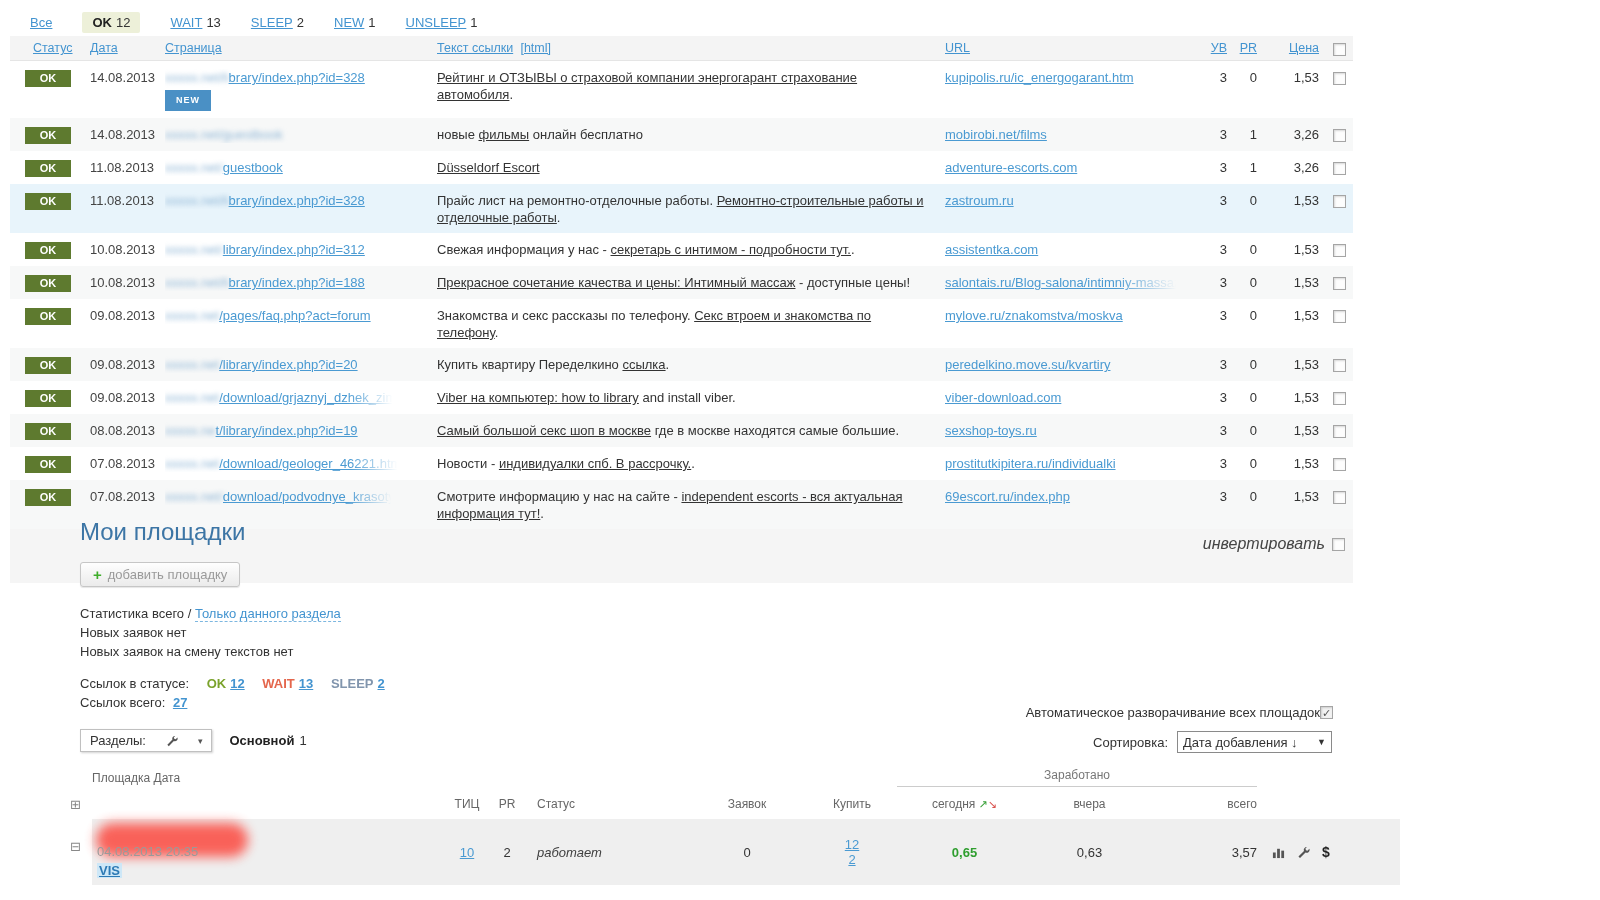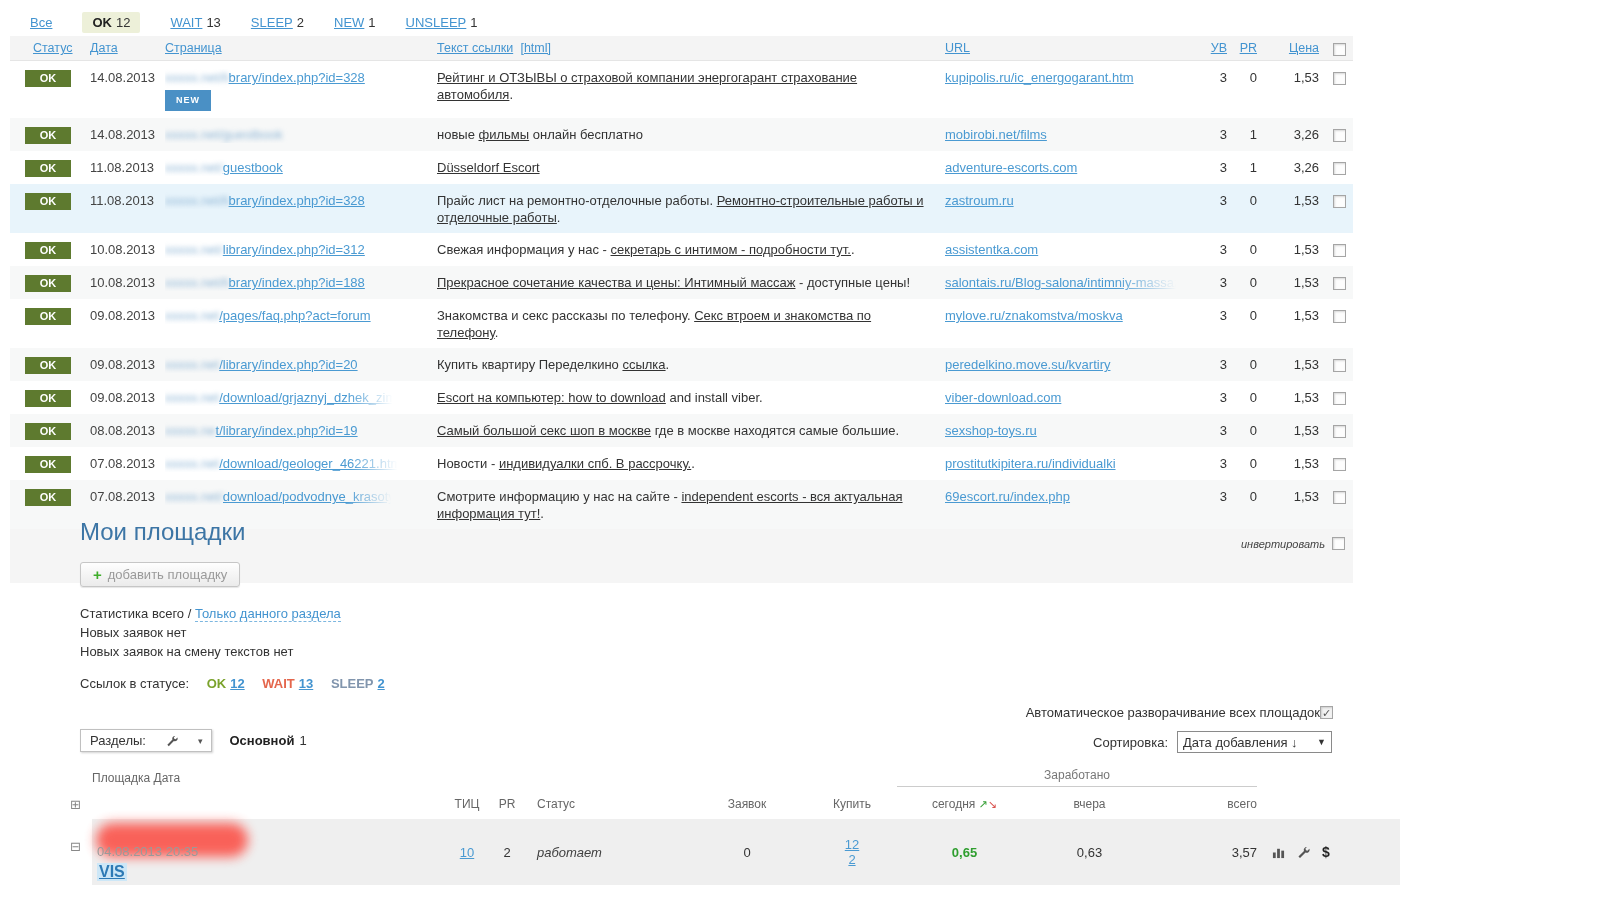--- a/index.html
+++ b/index.html
@@ -43,21 +43,21 @@
   .fade { -webkit-mask-image:linear-gradient(90deg,#000 72%,transparent 98%);
           mask-image:linear-gradient(90deg,#000 72%,transparent 98%); }
   .new-badge { display:block; width:max-content; background:#4a90c5; color:#fff;
     font-size:9px; font-weight:bold; letter-spacing:1px; padding:2px 11px; margin-top:4px; }
   .tl { color:#333; text-decoration:underline; }
   .cb { display:inline-block; width:13px; height:13px; border:1px solid #a5a5a5;
     background:#fdfdfd; box-shadow:inset 1px 1px 2px rgba(0,0,0,.15); vertical-align:middle;
     font-size:11px; line-height:12px; text-align:center; color:transparent; }
   .cb.checked { color:#555; background:#f2f2f2; }
   .lfoot { height:54px; background:#f5f5f5; text-align:right; padding:6px 8px 0 0; }
-  .inv { font-style:italic; font-size:11px; color:#444; margin-right:7px; vertical-align:middle; }
+  .inv { font-style:italic; font-size:16px; color:#444; margin-right:7px; vertical-align:middle; }
 
   
   .myplat { position:absolute; top:518px; left:80px; width:700px; }
   .myplat h1 { margin:0 0 16px; font-size:24px; font-weight:normal; color:#3c75a5; }
   .add-btn { display:inline-flex; align-items:center; gap:6px; border:1px solid #c6c6c6;
     border-radius:3px; background:linear-gradient(#fefefe,#ebebeb); padding:4px 12px;
     color:#9a9a9a; font-size:13px; margin-bottom:16px; box-shadow:0 1px 1px rgba(0,0,0,.1); cursor:pointer; }
   .plus { color:#3fae2a; font-weight:bold; font-size:15px; line-height:11px; }
   .pline { margin:3px 0; line-height:16px; }
   .dashed-link { color:#4394d0; text-decoration:none; border-bottom:1px dashed #7db7e0; }
@@ -103,21 +103,21 @@
   .prow .pc-today { font-weight:bold; color:#2f9e2f; }
   .pc-yest { width:115px; flex:none; text-align:center; }
   .pc-total { width:110px; flex:none; text-align:right; }
   .pc-icons { width:90px; flex:none; display:flex; gap:12px; align-items:center; padding-left:15px; }
   .up { color:#3aa13a; font-size:11px; }
   .dn { color:#d9534f; font-size:11px; }
   .blob { position:absolute; left:4px; top:4px; width:152px; height:34px; border-radius:17px;
     background:#fb5249; filter:blur(6px); opacity:.9; }
   .pdate { position:relative; margin-top:25px; padding-left:5px; color:#9a9a9a; }
   .vis { position:relative; display:inline-block; margin:4px 0 0 5px; background:#cde7f7;
-    color:#2d7ab5; font-weight:bold; text-decoration:underline; font-size:16px; padding:0 2px; }
+    color:#2d7ab5; font-weight:bold; text-decoration:underline; font-size:13px; padding:0 2px; }
   .ticlink { color:#4a9ad2; text-decoration:underline; }
   .icon-btn { cursor:pointer; display:inline-flex; }
   .dollar { font-weight:bold; font-size:14px; color:#222; }
 </style>
 </head>
 <body>
 
 <div class="tabs">
   <a class="tab-link">Все</a>
   <span class="tab active"><b>OK</b><span class="cnt">12</span></span>
@@ -225,21 +225,21 @@
     <div class="c c-ur"><a class="ulink">peredelkino.move.su/kvartiry</a></div>
     <div class="c c-uv">3</div>
     <div class="c c-pr">0</div>
     <div class="c c-prc">1,53</div>
     <div class="c c-chk"><span class="cb"></span></div>
   </div>
       <div class="lrow">
     <div class="c c-st"><span class="ok-badge">OK</span></div>
     <div class="c c-dt">09.08.2013</div>
     <div class="c c-pg"><span class="blurtxt">xxxxx.net</span><a class="plink fade">/download/grjaznyj_dzhek_zim</a></div>
-    <div class="c c-tx"><a class="tl">Escort на компьютер: how to download</a><span> and install viber.</span></div>
+    <div class="c c-tx"><a class="tl">Viber на компьютер: how to library</a><span> and install viber.</span></div>
     <div class="c c-ur"><a class="ulink">viber-download.com</a></div>
     <div class="c c-uv">3</div>
     <div class="c c-pr">0</div>
     <div class="c c-prc">1,53</div>
     <div class="c c-chk"><span class="cb"></span></div>
   </div>
       <div class="lrow alt">
     <div class="c c-st"><span class="ok-badge">OK</span></div>
     <div class="c c-dt">08.08.2013</div>
     <div class="c c-pg"><span class="blurtxt">xxxxx.ne</span><a class="plink">t/library/index.php?id=19</a></div>
@@ -289,20 +289,24 @@
     <span>/</span>
     <a class="dashed-link">Только данного раздела</a>
   </div>
   <div class="pline">Новых заявок нет</div>
   <div class="pline">Новых заявок на смену текстов нет</div>
   <div class="pline statusline">
     <span>Ссылок в статусе:</span>
     <span class="grp"><span class="st-ok">OK</span><a class="numlink">12</a></span>
     <span class="grp"><span class="st-wait">WAIT</span><a class="numlink">13</a></span>
     <span class="grp"><span class="st-sleep">SLEEP</span><a class="numlink">2</a></span>
+  </div>
+  <div class="pline">
+    <span>Ссылок всего:</span>
+    <a class="numlink">27</a>
   </div>
 </div>
 
 <div class="autoexp">
   <span>Автоматическое разворачивание всех площадок</span>
   <span class="cb checked" id="auto-expand-cb">✓</span>
 </div>
 <div class="secrow">
   <span class="sec-btn">
     <span>Разделы:</span>

